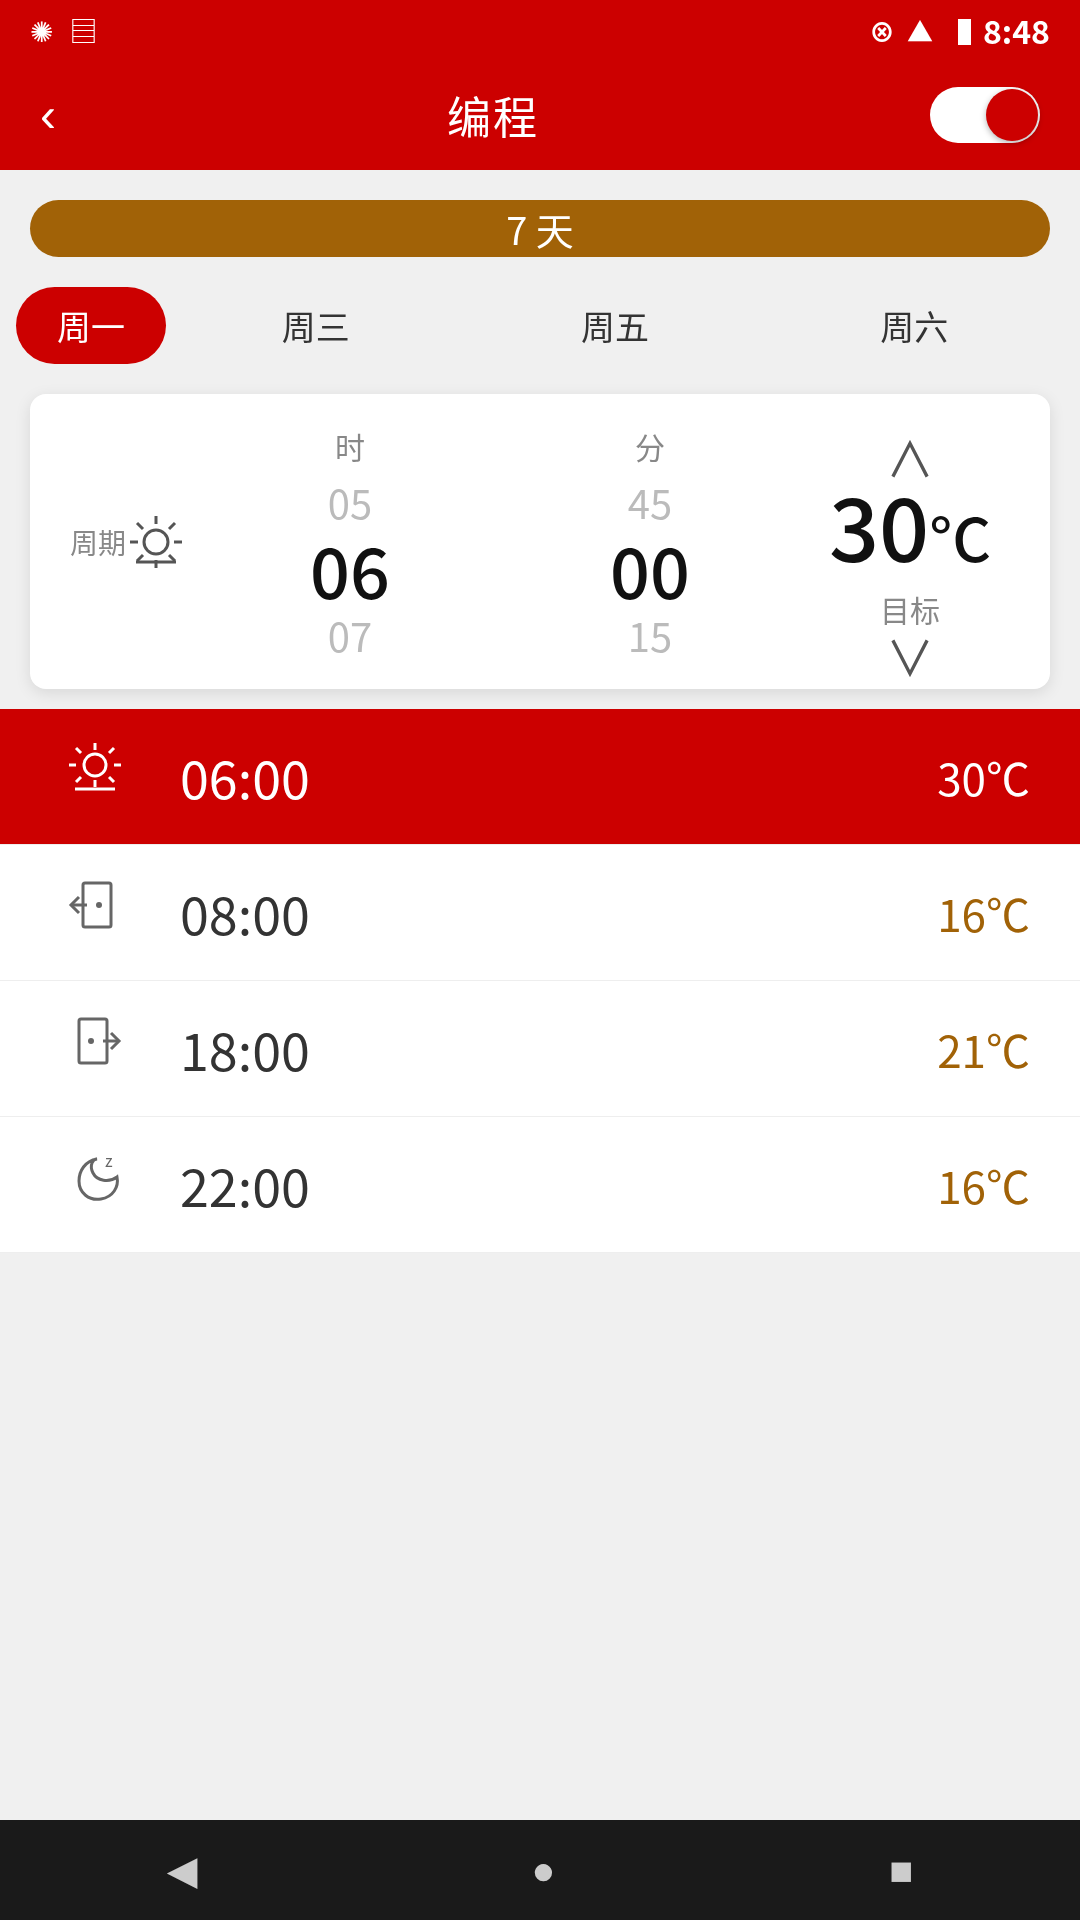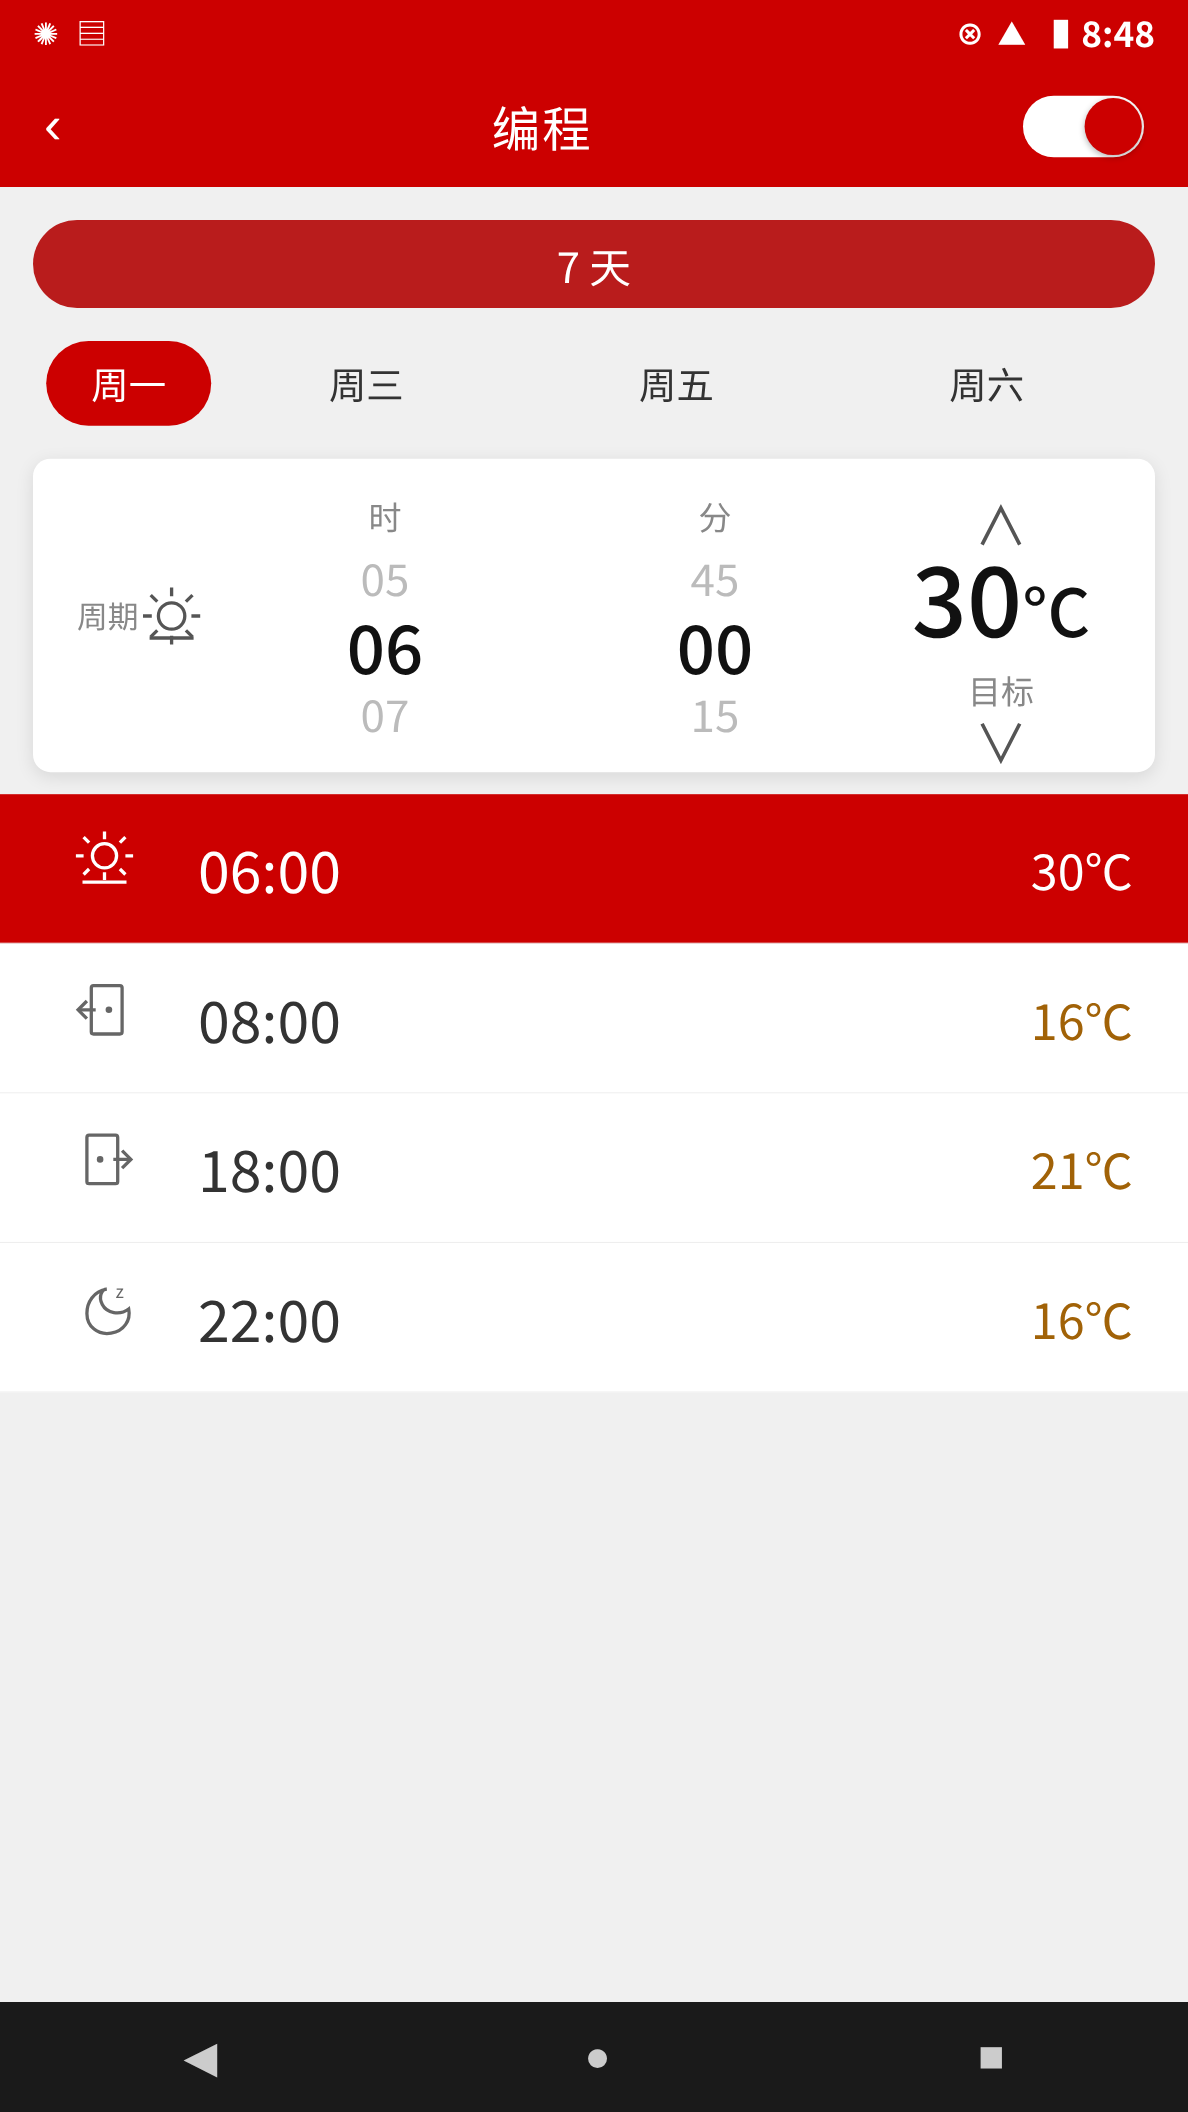--- a/index.html
+++ b/index.html
@@ -72,35 +72,35 @@
     .content {
       background: #f0f0f0;
       min-height: 1750px;
     }
 
     
     .days-pill-wrap {
       padding: 30px 30px 10px;
     }
     .days-pill {
-      background: #b91c1c;
+      background: #a16207;
       border-radius: 50px;
-      height: 80px;
+      height: 57px;
       display: flex;
       align-items: center;
       justify-content: center;
       color: white;
       font-size: 38px;
     }
 
     
     .day-tabs {
       display: flex;
       align-items: center;
-      padding: 20px 42px;
+      padding: 20px 16px;
       gap: 0;
       overflow: hidden;
     }
     .day-tab {
       flex: 1;
       text-align: center;
       font-size: 34px;
       color: #333;
       cursor: pointer;
       padding: 10px 0;
@@ -148,21 +148,21 @@
       flex-direction: column;
       align-items: center;
       gap: 4px;
     }
     .picker-val-above, .picker-val-below {
       font-size: 40px;
       color: #bbb;
       line-height: 1.2;
     }
     .picker-val-current {
-      font-size: 61px;
+      font-size: 70px;
       color: #111;
       font-weight: 500;
       line-height: 1.1;
     }
 
     .picker-right {
       display: flex;
       flex-direction: column;
       align-items: center;
       justify-content: space-between;

